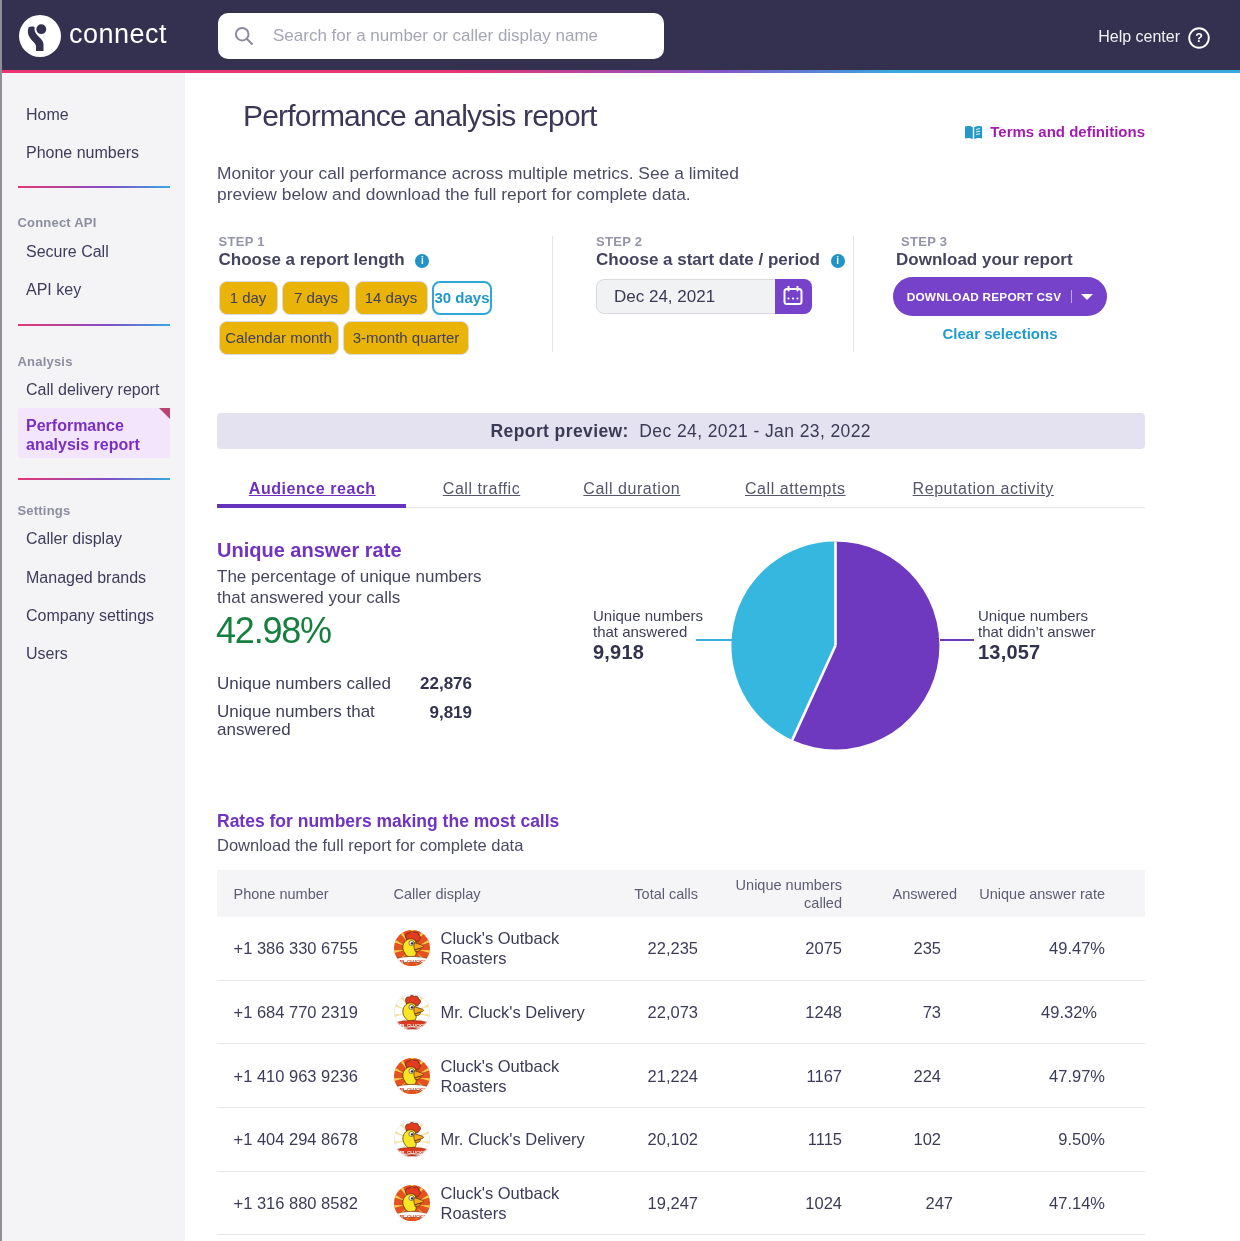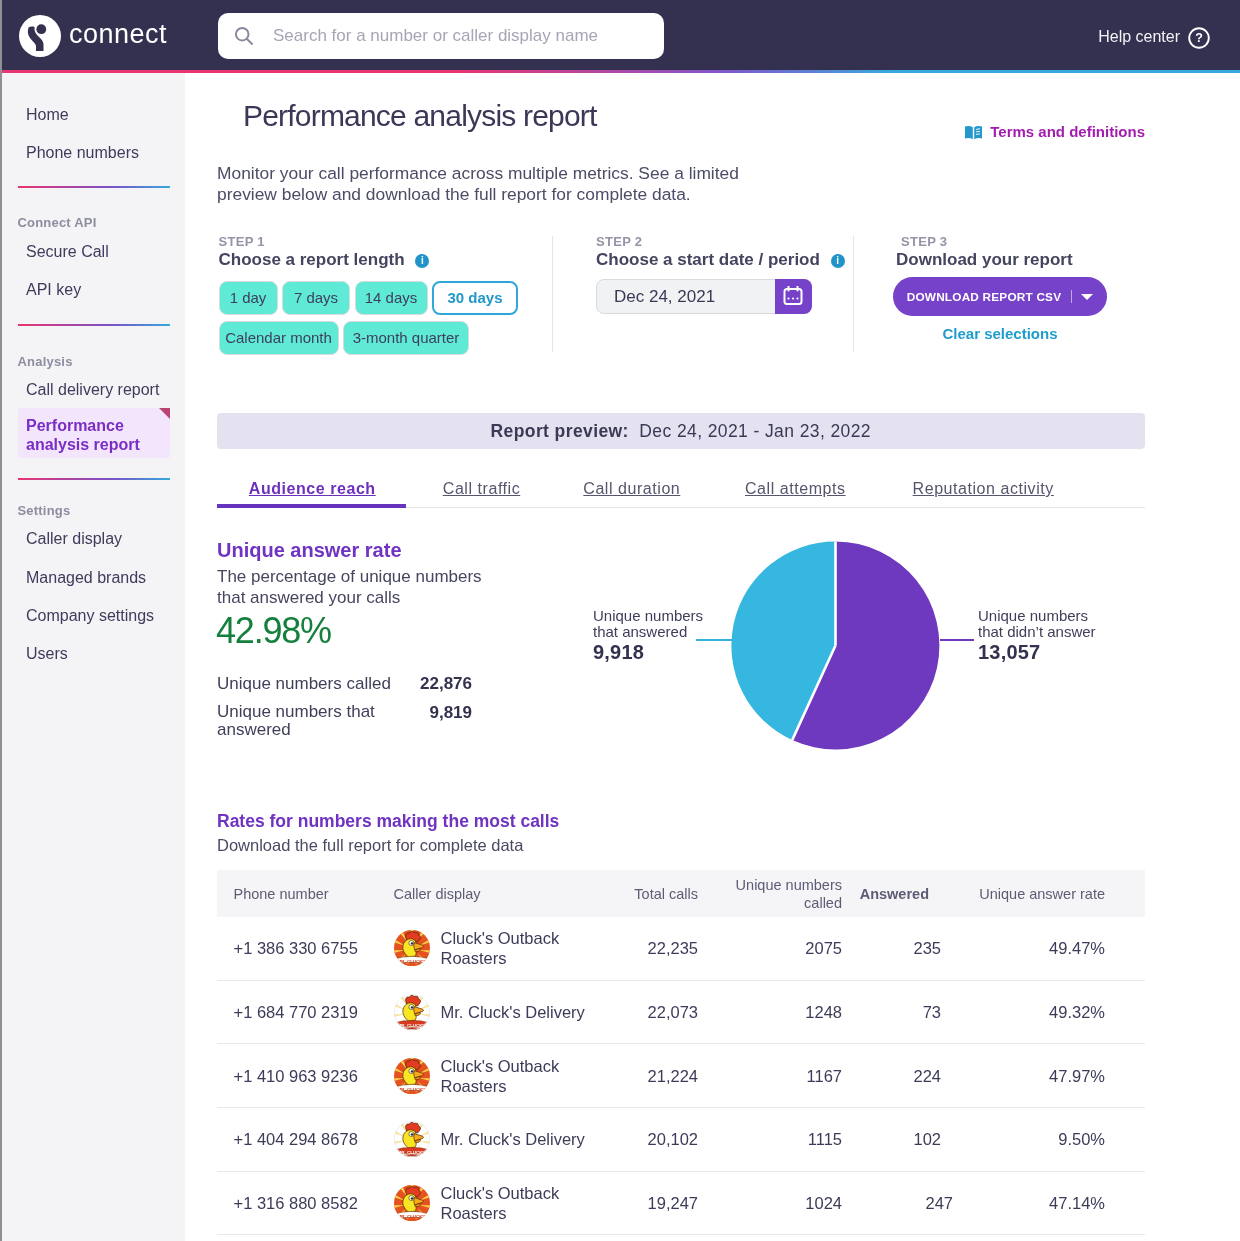--- a/index.html
+++ b/index.html
@@ -40,21 +40,21 @@
 
   .step-label { font-size:13px; line-height:13px; font-weight:bold; color:#9494a8; letter-spacing:0.3px; }
   .step-title { font-size:17px; line-height:19.5px; font-weight:bold; color:#44445f; margin-top:2px; }
   .info { display:inline-block; width:14px; height:14px; border-radius:50%; background:#2193c9; color:#fff;
     font-size:10px; font-weight:bold; text-align:center; line-height:14px; vertical-align:1px; margin-left:6px; }
   .step1 { position:absolute; left:33.5px; top:162px; }
   .step2 { position:absolute; left:411px; top:162px; }
   .step3 { position:absolute; left:708px; top:162px; }
   .step-div { position:absolute; top:163px; width:1px; height:116px; background:#e4e4e9; }
   .btnrow { display:flex; gap:4.5px; margin-top:11px; }
-  .btn { height:34px; background:#5eead4; border:1px solid #d9dade; border-radius:8px; font-size:15px;
+  .btn { height:34px; background:#eab308; border:1px solid #d9dade; border-radius:8px; font-size:15px;
     color:#3f3f5c; display:flex; align-items:center; justify-content:center; }
   .btn.sel { background:#fff; border:2px solid #2fa7d9; color:#1f97c9; font-weight:bold; }
   .datebox { margin-top:9px; width:216px; height:35px; background:#f1f2f4; border:1px solid #d9dade;
     border-radius:8px; position:relative; font-size:17px; color:#3a3a55; line-height:33px; padding-left:17px; }
   .calbtn { position:absolute; right:-1px; top:-1px; width:37px; height:35px; background:#7642c9;
     border-radius:0 8px 8px 0; }
   .dlbtn { margin-top:7.5px; width:214px; height:39px; background:#7642c9; border-radius:20px; color:#fff;
     display:flex; align-items:center; justify-content:center; font-size:11.8px; font-weight:bold; letter-spacing:0.2px; }
   .dlsep { width:1px; height:13px; background:rgba(255,255,255,0.55); margin:0 9px 0 10px; }
   .dlcaret { width:0; height:0; border-left:6px solid transparent; border-right:6px solid transparent; border-top:6.5px solid #fff; }
@@ -150,21 +150,21 @@
       <path d="M12 4.5 L16 3.6 M12 7 L16 6.2 M12 9.5 L16 8.8" stroke="#fff" stroke-width="0.9" fill="none"></path>
     </svg>Terms and definitions</div>
 
     <div class="step1">
       <div class="step-label">STEP 1</div>
       <div class="step-title">Choose a report length <span class="info">i</span></div>
       <div class="btnrow">
         <div class="btn" style="width:59px">1 day</div>
           <div class="btn" style="width:68px">7 days</div>
           <div class="btn" style="width:73px">14 days</div>
-          <div class="btn sel" style="width:86px">30 days</div>
+          <div class="btn sel" style="width:60px">30 days</div>
       </div>
       <div class="btnrow" style="margin-top:6px">
         <div class="btn" style="width:120px">Calendar month</div>
           <div class="btn" style="width:126px">3-month quarter</div>
       </div>
     </div>
     <div class="step-div" style="left:367px"></div>
     <div class="step2">
       <div class="step-label">STEP 2</div>
       <div class="step-title">Choose a start date / period <span class="info">i</span></div>
@@ -222,21 +222,21 @@
     <div class="plabel plabel-r">Unique numbers<br>that didn’t answer<div class="big">13,057</div></div>
 
     <div class="rates-h">Rates for numbers making the most calls</div>
     <div class="rates-d">Download the full report for complete data</div>
 
     <div class="thead">
       <div class="th" style="left:17px; top:15px;">Phone number</div>
       <div class="th" style="left:177px; top:15px;">Caller display</div>
       <div class="th" style="right:447px; top:15px;">Total calls</div>
       <div class="th" style="right:303px; top:6px; width:130px; text-align:right;">Unique numbers called</div>
-      <div class="th" style="right:216px; top:15px;font-weight:bold;">Answered</div>
+      <div class="th" style="right:188px; top:15px;">Answered</div>
       <div class="th" style="right:40px; top:15px;">Unique answer rate</div>
     </div>
 
     <svg width="0" height="0" style="position:absolute">
       <defs>
         <g id="chick">
           <path d="M11.8 7.5 C10.8 4.5 13 2.2 15.4 3.2 C16.2 1.2 19 0.8 20.2 2.6 C22.2 1.2 24.8 2.6 24.4 5 C26.4 5.4 27.2 7.6 25.8 9.2 L23.6 12 C20 9.8 15.4 9.6 12.8 10.8 Z" fill="#e23b22" stroke="#4a2508" stroke-width="0.7"></path>
           <path d="M13 9.8 C9 12.2 7.8 17.6 9.8 21.6 C11.8 25.6 15.2 28.2 18.6 27.6 C21.4 27.1 22.4 24.6 22.2 21.6 C22 18.9 21.4 16.2 21.9 13.7 C22.3 11.5 20.7 9.4 18.4 9 C16.2 8.6 14.6 8.9 13 9.8 Z" fill="#f8e523" stroke="#4a2508" stroke-width="0.7"></path>
           <path d="M20.4 12.6 L28.6 15.3 C29.7 15.7 29.7 17 28.6 17.4 L20.8 19.9 C19.7 17.7 19.6 14.7 20.4 12.6 Z" fill="#f9a91c" stroke="#4a2508" stroke-width="0.7"></path>
           <path d="M20.8 19.9 L26.4 18.3 C26.7 20 25.4 21.5 23.4 21.6 L21.2 21.6 Z" fill="#e8920f" stroke="#4a2508" stroke-width="0.6"></path>
@@ -287,21 +287,21 @@
     </div>
     <div class="trow" style="top:907.7px">
       <div class="td" style="left:17px">+1 684 770 2319</div>
       <svg class="tlogo" width="36" height="36" viewBox="0 0 36 36">
           <use href="#logo-d"></use>
         </svg>
       <div class="td" style="left:224px">Mr. Cluck's Delivery</div>
       <div class="td num" style="right:447px">22,073</div>
       <div class="td num" style="right:303px">1248</div>
       <div class="td num" style="right:204px">73</div>
-      <div class="td num" style="right:40px">49.32%</div>
+      <div class="td num" style="right:48px">49.32%</div>
     </div>
     <div class="trow" style="top:971.4px">
       <div class="td" style="left:17px">+1 410 963 9236</div>
       <svg class="tlogo" width="36" height="36" viewBox="0 0 36 36">
           <use href="#logo-r"></use>
         </svg>
       <div class="td" style="left:224px">Cluck's Outback<br>Roasters</div>
       <div class="td num" style="right:447px">21,224</div>
       <div class="td num" style="right:303px">1167</div>
       <div class="td num" style="right:204px">224</div>

